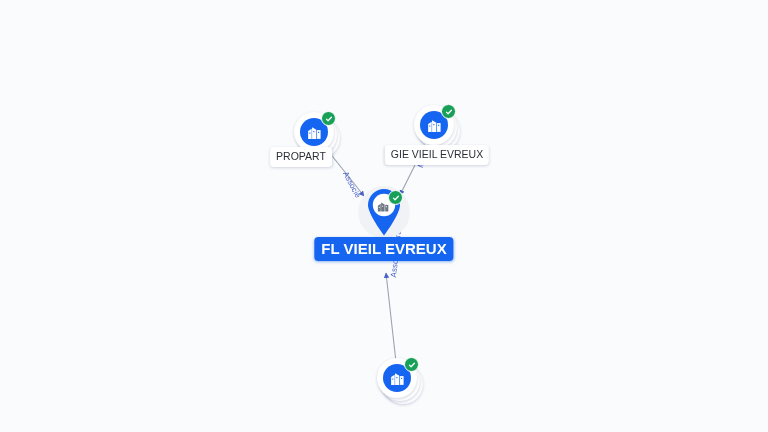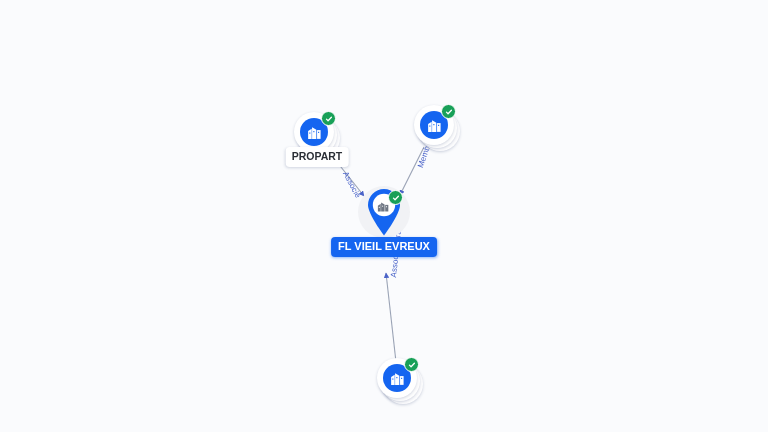--- a/index.html
+++ b/index.html
@@ -84,21 +84,21 @@
   .label.plain {
     background: #ffffff;
     color: #2b2f36;
     font-size: 10.5px;
     padding: 4px 6px 5px 6px;
     box-shadow: 0 1px 3px rgba(40,60,110,.20);
   }
   .label.selected {
     background: #1565f0;
     color: #ffffff;
-    font-size: 11px;
+    font-size: 15px;
     font-weight: bold;
     padding: 4px 7px 5px 7px;
     box-shadow: 0 1px 3px rgba(21,101,240,.45);
   }
 
   
   .edge-label {
     position: absolute;
     color: #4a63c8;
     font-size: 8px;
@@ -147,21 +147,21 @@
           <rect x="17" y="11" width="1.6" height="1.6" fill="#1565f0"></rect>
         </svg>
       </div>
       <div class="badge" style="left:27px; top:-1px;">
         <svg width="8" height="8" viewBox="0 0 12 12">
           <path d="M2.2 6.2 L4.6 8.6 L9.6 3.4" stroke="#ffffff" stroke-width="1.9" fill="none" stroke-linecap="round" stroke-linejoin="round"></path>
         </svg>
       </div>
     </div>
   </div>
-  <div class="label plain" style="left:317px; top:147px;font-weight:bold;">PROPART</div>
+  <div class="label plain" style="left:301px; top:147px;">PROPART</div>
 
   <div class="node" style="left:437px; top:128px;">
     <div class="stack">
       <div class="card c3"></div>
       <div class="card c2"></div>
       <div class="card c1"></div>
       <div class="glyph-circle">
         <svg width="17" height="17" viewBox="0 0 24 24" fill="none">
           <path d="M3 21V10l5-3.2V21" fill="#ffffff"></path>
           <path d="M8.6 21V4.6l6 3.4V21" fill="#ffffff"></path>
@@ -171,20 +171,21 @@
           <rect x="17" y="11" width="1.6" height="1.6" fill="#1565f0"></rect>
         </svg>
       </div>
       <div class="badge" style="left:27px; top:-1px;">
         <svg width="8" height="8" viewBox="0 0 12 12">
           <path d="M2.2 6.2 L4.6 8.6 L9.6 3.4" stroke="#ffffff" stroke-width="1.9" fill="none" stroke-linecap="round" stroke-linejoin="round"></path>
         </svg>
       </div>
     </div>
   </div>
+  <div class="label plain" style="left:437px; top:145px;">GIE VIEIL EVREUX</div>
 
   <div class="node" style="left:384px; top:212px;">
     <div class="pin-wrap">
       <svg class="pin" viewBox="0 0 38 48">
         <path d="M19 47.5 C19 47.5 3 26.5 3 17 A16 16 0 0 1 35 17 C35 26.5 19 47.5 19 47.5 Z" fill="#1565f0"></path>
         <circle cx="19" cy="17" r="11.2" fill="#ffffff"></circle>
         <g transform="translate(12.3,11.3) scale(0.58)">
           <path d="M1 21V11l5-3.2V21" fill="#6e7683"></path>
           <path d="M6.6 21V5.6l6 3.4V21" fill="#6e7683"></path>
           <rect x="13.6" y="9.6" width="5.4" height="11.4" fill="#6e7683"></rect>

